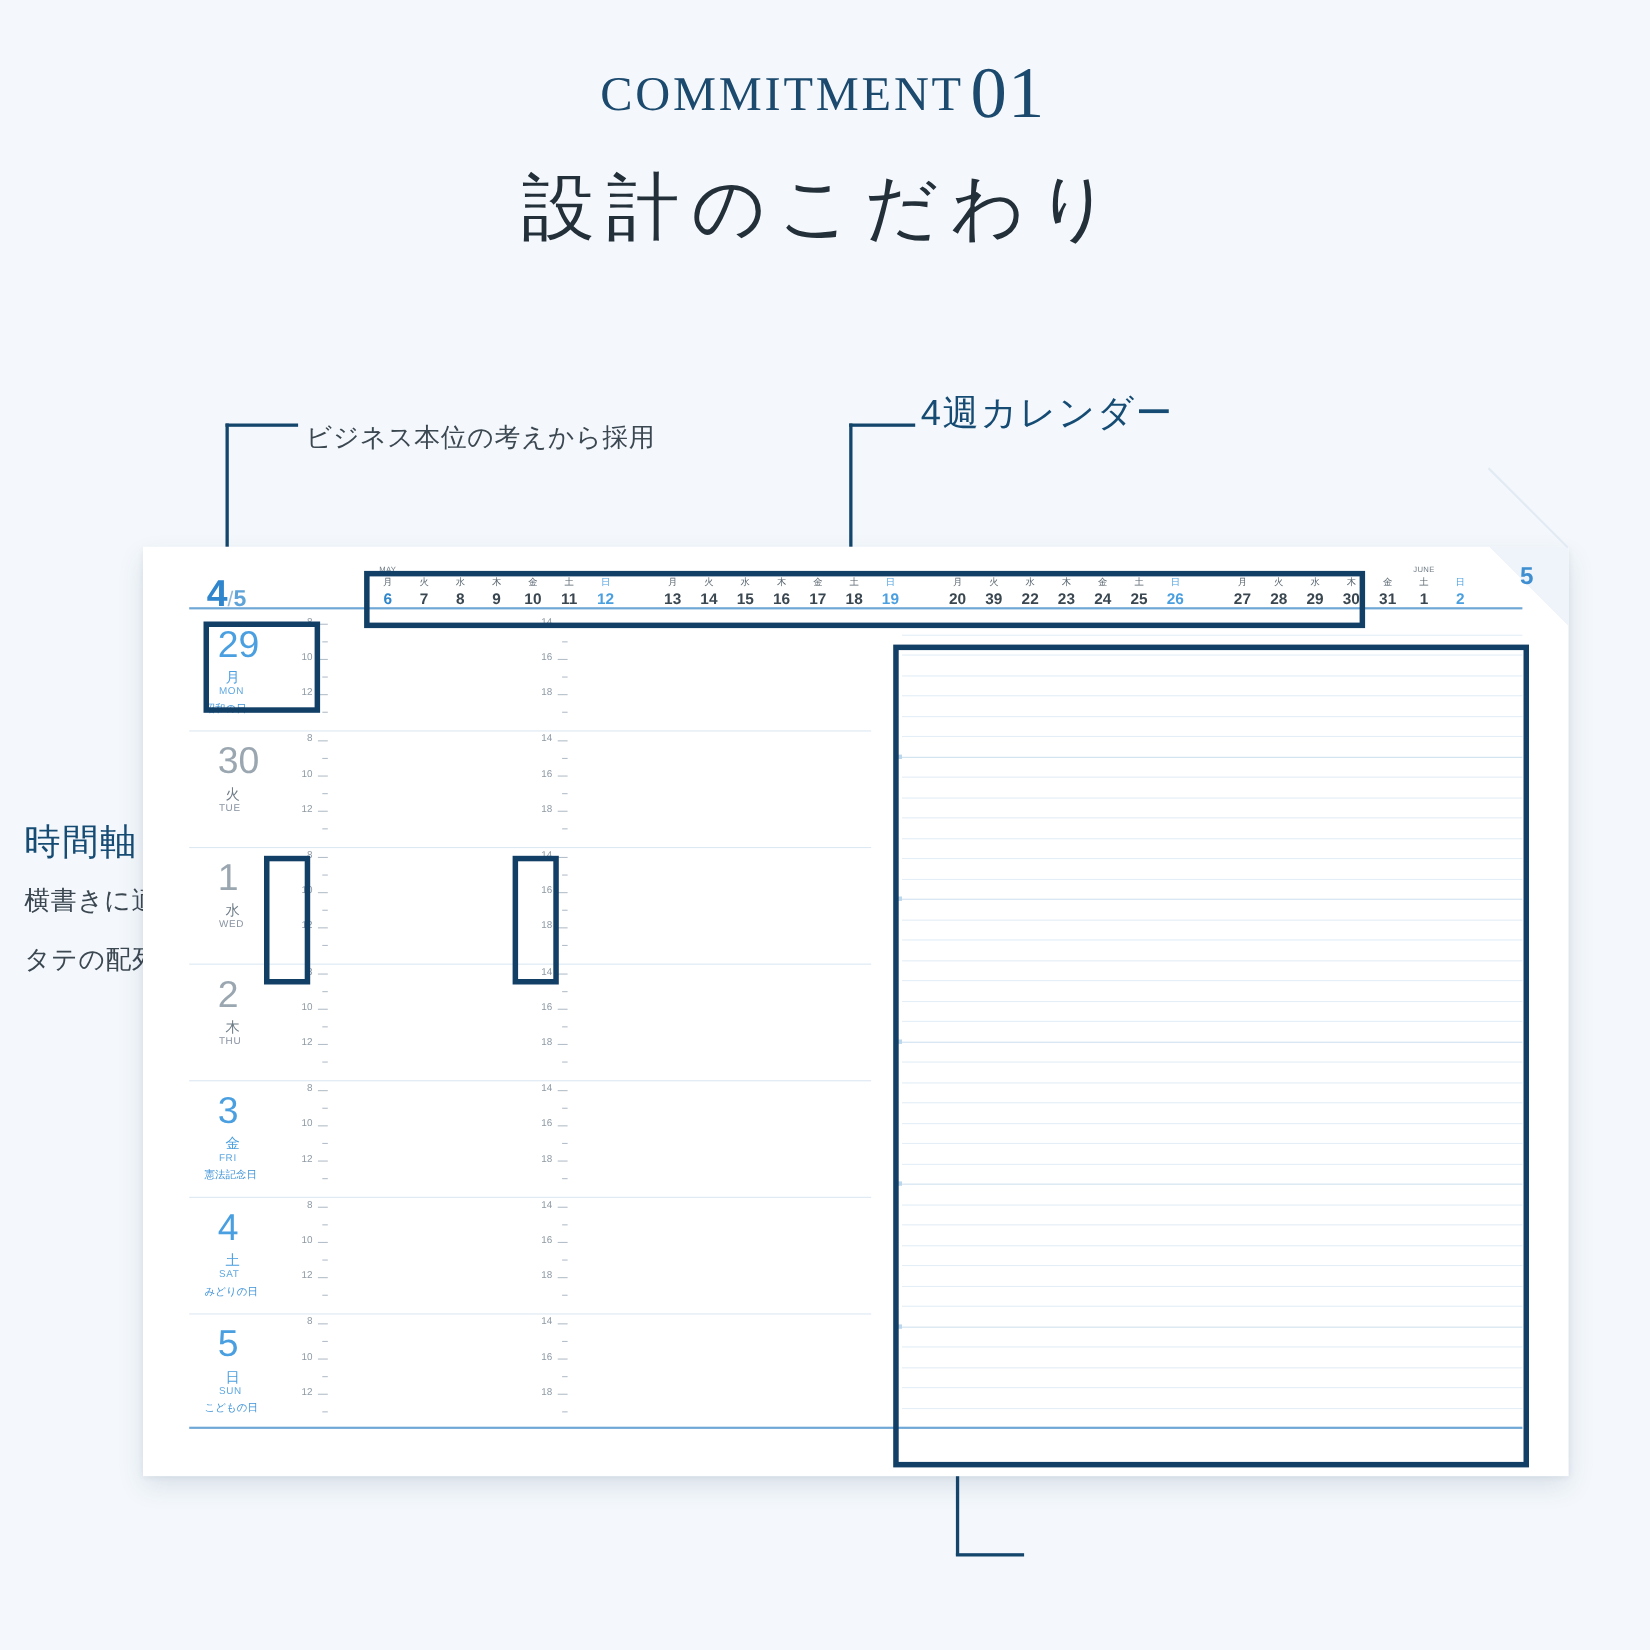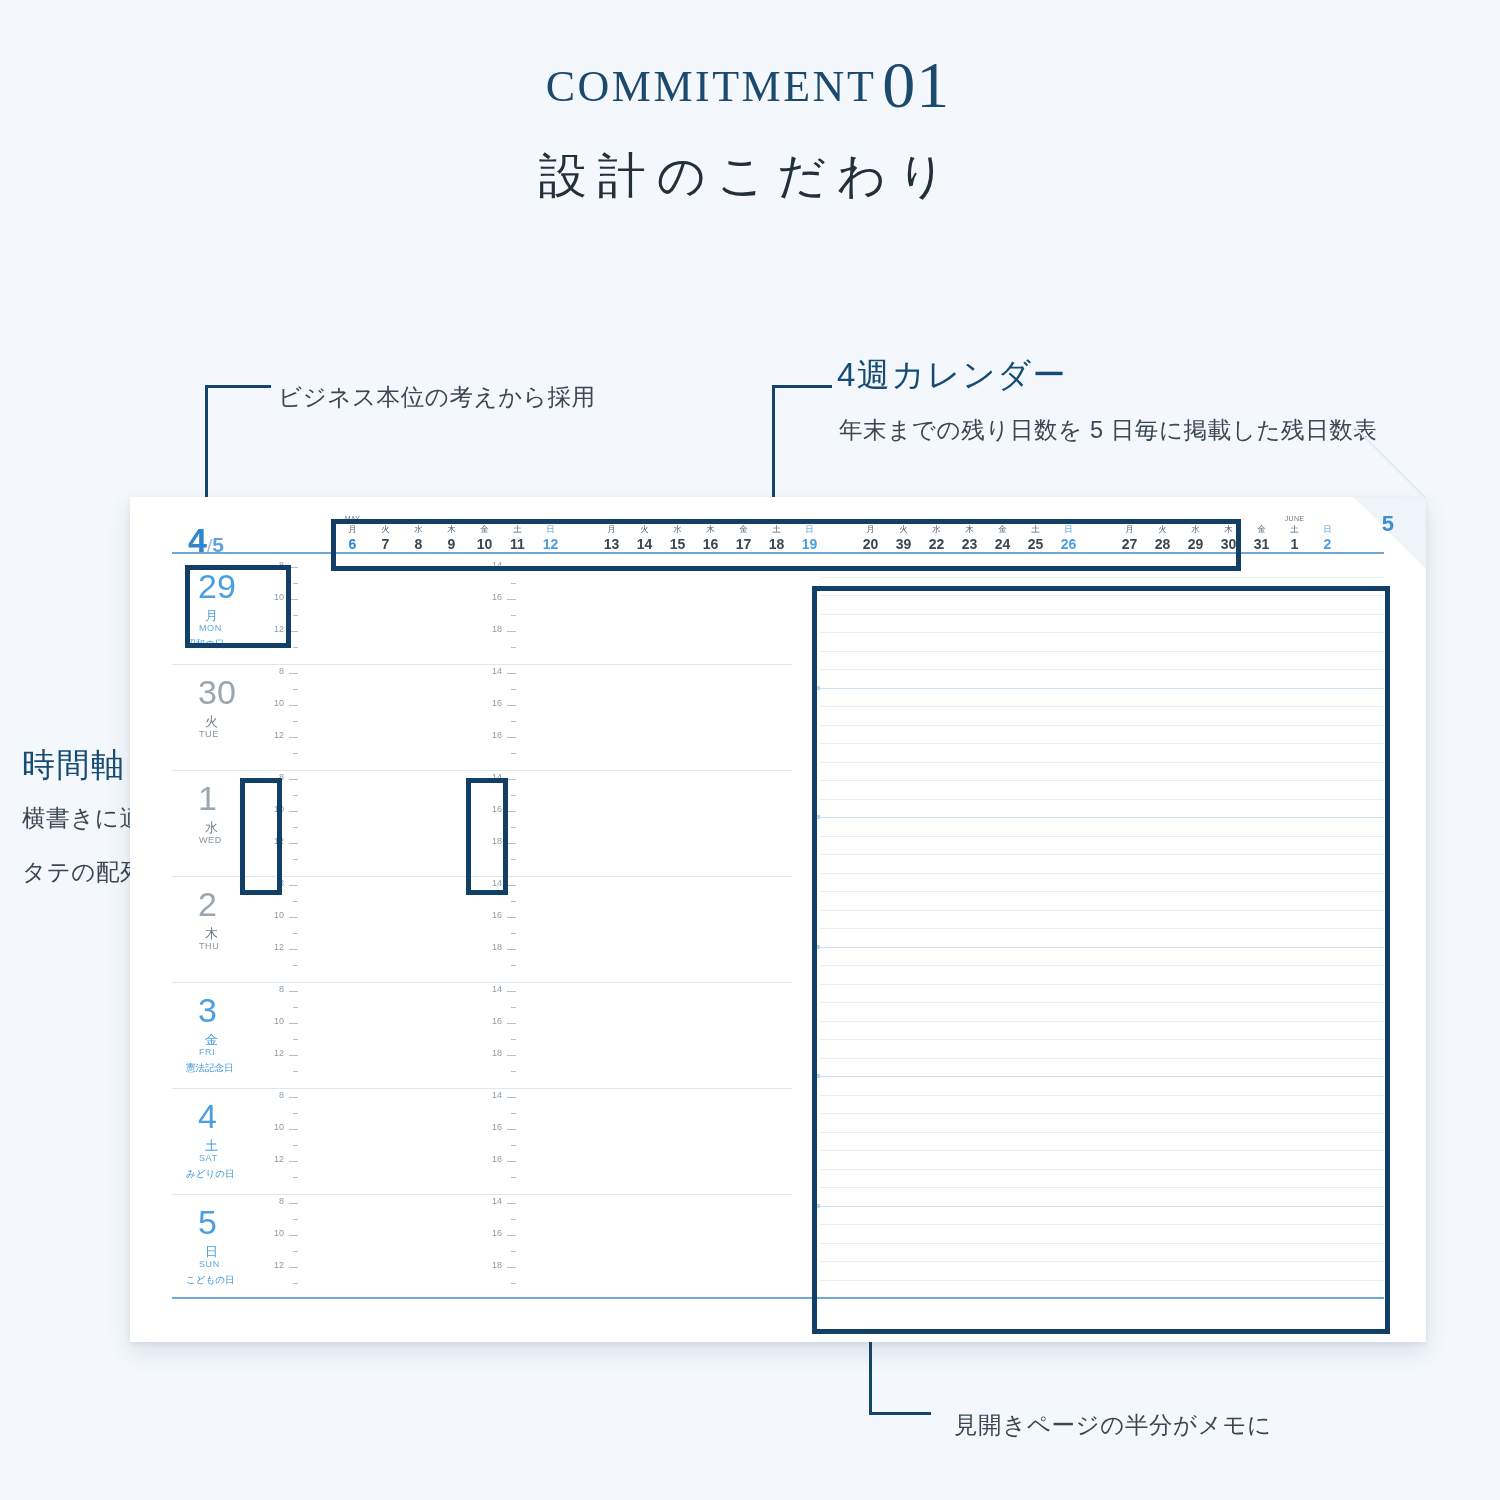--- a/index.html
+++ b/index.html
@@ -22,21 +22,21 @@
     font-family: "Liberation Serif", serif;
     line-height: 1;
     white-space: nowrap;
   }
   #commitment-word { font-size: 44px; letter-spacing: 2.5px; }
   #commitment-number { font-size: 66px; letter-spacing: 1px; margin-left: 6px; vertical-align: -6px; }
 
   #subtitle {
     margin-top: 26px;
     font-family: Liberation Sans, sans-serif;
-    font-size: 48px;
+    font-size: 66px;
     color: #23303a;
     letter-spacing: 11px;
     font-weight: 400;
   }
 
   
   .callout { position: absolute; }
   .callout-title {
     color: #164c74;
     font-size: 33px;
@@ -194,35 +194,33 @@
 <div class="leader-h" id="lead-monday-h"></div>
 <div class="leader-v" id="lead-monday-v"></div>
 <div class="callout" id="callout-monday">
   <div class="callout-desc">ビジネス本位の考えから採用</div>
 </div>
 
 <div class="leader-h" id="lead-week-h"></div>
 <div class="leader-v" id="lead-week-v"></div>
 <div class="callout" id="callout-week">
   <div class="callout-title">4週カレンダー</div>
-  <div class="callout-desc">年末までの残り日数を 5 日毎に掲載した残日数表</div>
 </div>
 
 <div class="leader-h" id="lead-time-h"></div>
 <div class="leader-v" id="lead-time-v"></div>
 <div class="callout" id="callout-time">
   <div class="callout-title">時間軸</div>
   <div class="callout-desc">横書きに適した</div>
   <div class="callout-desc">タテの配列</div>
 </div>
 
 <div class="leader-h" id="lead-memo-h"></div>
 <div class="leader-v" id="lead-memo-v"></div>
 <div class="callout" id="callout-memo">
-  <div class="callout-desc">見開きページの半分がメモに</div>
 </div>
 
 <div id="planner">
 
   <div id="page-corner"></div>
   <div id="page-corner-line"></div>
   <div id="page-number">5</div>
 
   <div id="month-label">
     <span id="month-num">4</span><span id="month-slash">/</span><span id="month-next">5</span>

